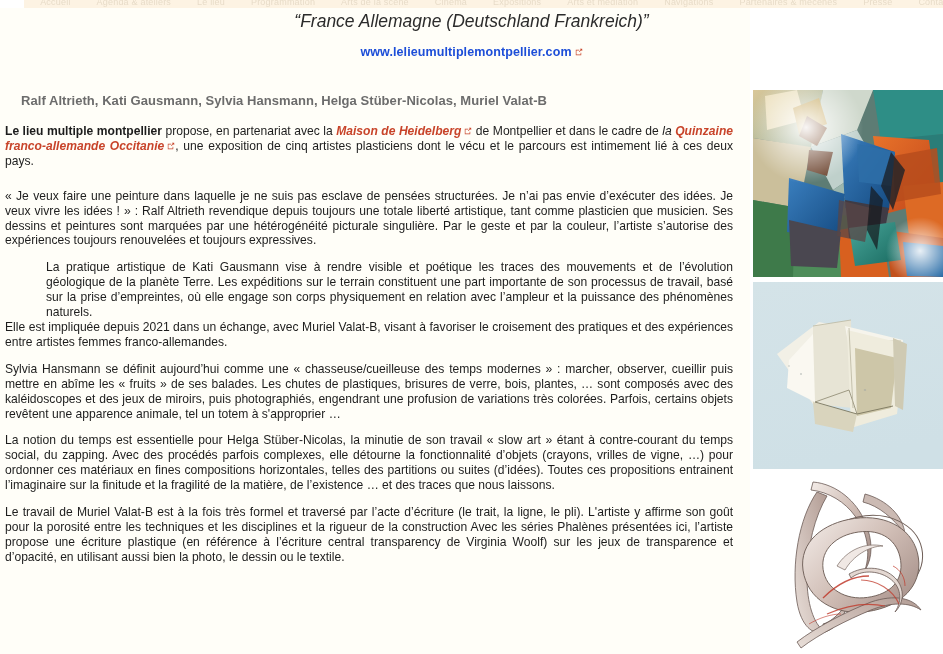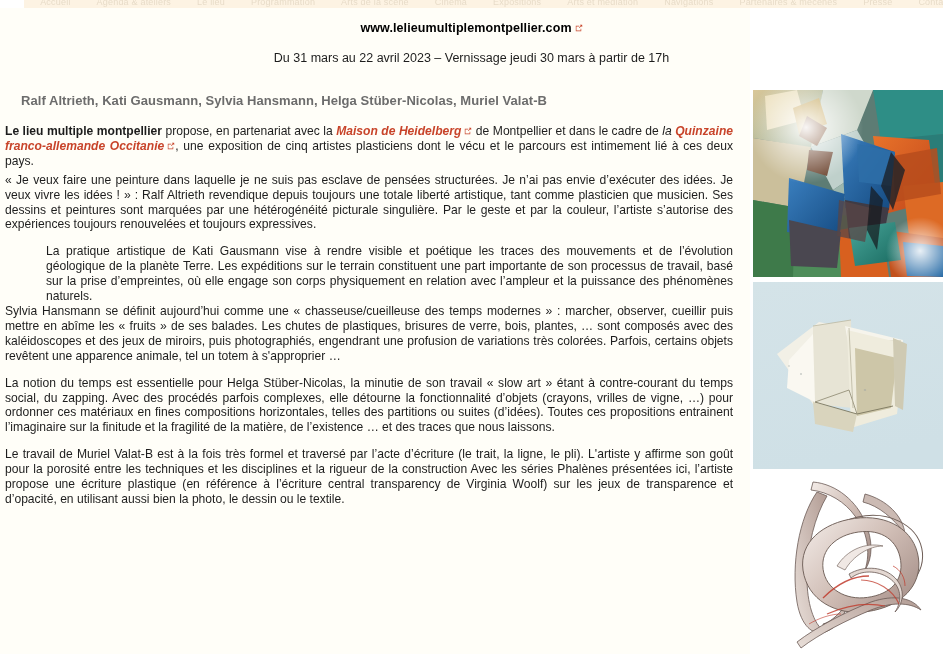--- a/index.html
+++ b/index.html
@@ -75,21 +75,21 @@
     margin: 0;
     padding-top: 2px;
     font-weight: 400;
   }
   .site-link-wrap {
     margin-top: 10px;
   }
   .site-link {
     font-size: 12.5px;
     font-weight: bold;
-    color: #000000;
+    color: #1d4ed8;
     text-decoration: none;
     letter-spacing: .1px;
   }
   .dates {
     margin-top: 14px;
     font-size: 12.5px;
     color: #1d1d1d;
     line-height: 16px;
   }
 
@@ -130,21 +130,21 @@
   }
 
   p.para {
     margin: 0 0 12px 0;
     font-size: 12.1px;
     line-height: 14.9px;
     text-align: justify;
     color: #1d1d1d;
   }
   p.para.tight { margin-bottom: 0; margin-left: 41px; }
-  p.intro { margin-bottom: 4px; }
+  p.intro { margin-bottom: 20px; }
 
   .lnk {
     color: #c8442a;
     font-weight: bold;
     font-style: italic;
     text-decoration: none;
   }
   .b { font-weight: bold; }
   .i { font-style: italic; }
 
@@ -181,49 +181,50 @@
     <span class="navitem">Arts et médiation</span>
     <span class="navitem">Navigations</span>
     <span class="navitem">Partenaires &amp; mécènes</span>
     <span class="navitem">Presse</span>
     <span class="navitem">Contact</span>
   </div>
 
   <div class="contentbg"></div>
 
   <div class="header">
+    <h1 class="exhibition-title">“France Allemagne (Deutschland Frankreich)”</h1>
 
     <div class="site-link-wrap">
       <a href="#" class="site-link"><span>www.lelieumultiplemontpellier.com</span><span class="ext"><svg viewBox="0 0 10 10" xmlns="http://www.w3.org/2000/svg">
               <path d="M1 2.2h4.2V3H1.8v5.2H7V5.8h.8V9H1z" fill="#c8442a"></path>
               <path d="M6.2 1H9v2.8h-.8V2.36L5.5 5.06l-.56-.56 2.7-2.7H6.2z" fill="#c8442a"></path>
             </svg></span></a>
     </div>
 
-    <div class="dates">Du 31 mars au 22 avril 2023 – Vernissage jeudi 30 mars à partir de 17h</div>
   </div>
 
   <div class="body-wrap">
 
     <div class="col-text">
 
       <div class="artists">Ralf Altrieth, Kati Gausmann, Sylvia Hansmann, Helga Stüber-Nicolas, Muriel Valat-B</div>
 
       <p class="para intro">
         <span class="b">Le lieu multiple montpellier</span><span> propose, en partenariat avec la </span><a href="#" class="lnk"><span>Maison de Heidelberg</span></a><span class="ext"><svg viewBox="0 0 10 10" xmlns="http://www.w3.org/2000/svg">
               <path d="M1 2.2h4.2V3H1.8v5.2H7V5.8h.8V9H1z" fill="#c8442a"></path>
               <path d="M6.2 1H9v2.8h-.8V2.36L5.5 5.06l-.56-.56 2.7-2.7H6.2z" fill="#c8442a"></path>
             </svg></span><span> de Montpellier et dans le cadre de </span><span class="i">la</span> <a href="#" class="lnk"><span>Quinzaine franco-allemande Occitanie</span></a><span class="ext"><svg viewBox="0 0 10 10" xmlns="http://www.w3.org/2000/svg">
               <path d="M1 2.2h4.2V3H1.8v5.2H7V5.8h.8V9H1z" fill="#c8442a"></path>
               <path d="M6.2 1H9v2.8h-.8V2.36L5.5 5.06l-.56-.56 2.7-2.7H6.2z" fill="#c8442a"></path>
             </svg></span><span>, une exposition de cinq artistes plasticiens dont le vécu et le parcours est intimement lié à ces deux pays.</span>
       </p>
 
       <p class="para">« Je veux faire une peinture dans laquelle je ne suis pas esclave de pensées structurées. Je n’ai pas envie d’exécuter des idées. Je veux vivre les idées ! » : Ralf Altrieth revendique depuis toujours une totale liberté artistique, tant comme plasticien que musicien. Ses dessins et peintures sont marquées par une hétérogénéité picturale singulière. Par le geste et par la couleur, l’artiste s’autorise des expériences toujours renouvelées et toujours expressives.</p>
       <p class="para tight">La pratique artistique de Kati Gausmann vise à rendre visible et poétique les traces des mouvements et de l’évolution géologique de la planète Terre. Les expéditions sur le terrain constituent une part importante de son processus de travail, basé sur la prise d’empreintes, où elle engage son corps physiquement en relation avec l’ampleur et la puissance des phénomènes naturels.</p>
+      <p class="para">Elle est impliquée depuis 2021 dans un échange, avec Muriel Valat-B, visant à favoriser le croisement des pratiques et des expériences entre artistes femmes franco-allemandes.</p>
       <p class="para">Sylvia Hansmann se définit aujourd’hui comme une « chasseuse/cueilleuse des temps modernes » : marcher, observer, cueillir puis mettre en abîme les « fruits » de ses balades. Les chutes de plastiques, brisures de verre, bois, plantes, … sont composés avec des kaléidoscopes et des jeux de miroirs, puis photographiés, engendrant une profusion de variations très colorées. Parfois, certains objets revêtent une apparence animale, tel un totem à s'approprier …</p>
       <p class="para">La notion du temps est essentielle pour Helga Stüber-Nicolas, la minutie de son travail « slow art » étant à contre-courant du temps social, du zapping. Avec des procédés parfois complexes, elle détourne la fonctionnalité d’objets (crayons, vrilles de vigne, …) pour ordonner ces matériaux en fines compositions horizontales, telles des partitions ou suites (d’idées). Toutes ces propositions entrainent l’imaginaire sur la finitude et la fragilité de la matière, de l’existence … et des traces que nous laissons.</p>
       <p class="para">Le travail de Muriel Valat-B est à la fois très formel et traversé par l’acte d’écriture (le trait, la ligne, le pli). L'artiste y affirme son goût pour la porosité entre les techniques et les disciplines et la rigueur de la construction Avec les séries Phalènes présentées ici, l’artiste propose une écriture plastique (en référence à l’écriture central transparency de Virginia Woolf) sur les jeux de transparence et d’opacité, en utilisant aussi bien la photo, le dessin ou le textile.</p>
 
     </div>
 
     <div class="col-imgs">
 
       <div class="artwork">
         <svg viewBox="0 0 190 187" xmlns="http://www.w3.org/2000/svg" preserveAspectRatio="none">

